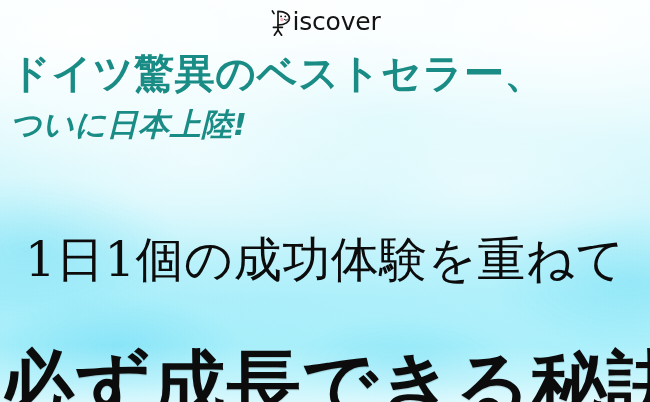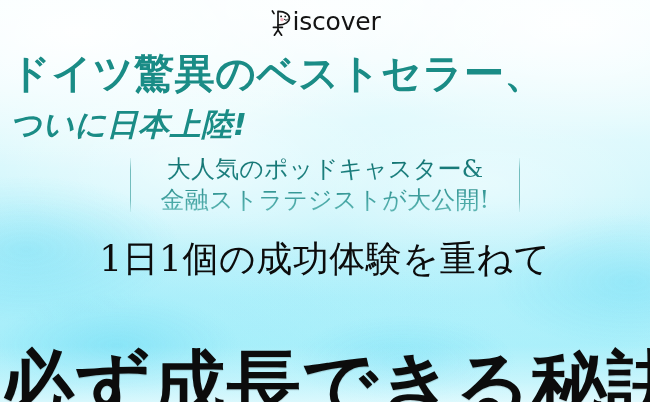--- a/index.html
+++ b/index.html
@@ -167,21 +167,21 @@
     position: absolute;
     left: 0;
     width: 650px;
     text-align: center;
     font-family: "DejaVu Serif", serif;
     color: #0c0c0c;
     white-space: nowrap;
   }
   .big-line-1 {
     top: 231px;
-    font-size: 36px;
+    font-size: 48px;
     line-height: 56px;
     font-weight: 400;
     letter-spacing: 0.5px;
   }
   .big-line-2 {
     top: 288px;
     font-size: 74px;
     line-height: 96px;
     font-weight: 700;
     letter-spacing: 1px;
@@ -222,26 +222,18 @@
 
         <path d="M9.0 24.0 L5.4 29.2" stroke="#141414" stroke-width="1.7" stroke-linecap="round" fill="none"></path>
         <path d="M9.0 24.0 L12.6 29.2" stroke="#141414" stroke-width="1.7" stroke-linecap="round" fill="none"></path>
       </svg>
       <span class="logo-word">iscover</span>
     </div>
 
     <div class="headline headline-1">ドイツ驚異のベストセラー、</div>
     <div class="headline headline-2">ついに日本上陸!</div>
 
-    <div class="subtitle-block">
-      <div class="sub-rule sub-rule-left"></div>
-      <div class="subtitle-lines">
-        <div>大人気のポッドキャスター&amp;</div>
-        <div>金融ストラテジストが大公開!</div>
-      </div>
-      <div class="sub-rule sub-rule-right"></div>
-    </div>
 
     <div class="big-line big-line-1">1日1個の成功体験を重ねて</div>
     <div class="big-line big-line-2">必ず成長できる秘訣</div>
 
   </div>
 </div>
 
 </body></html>

